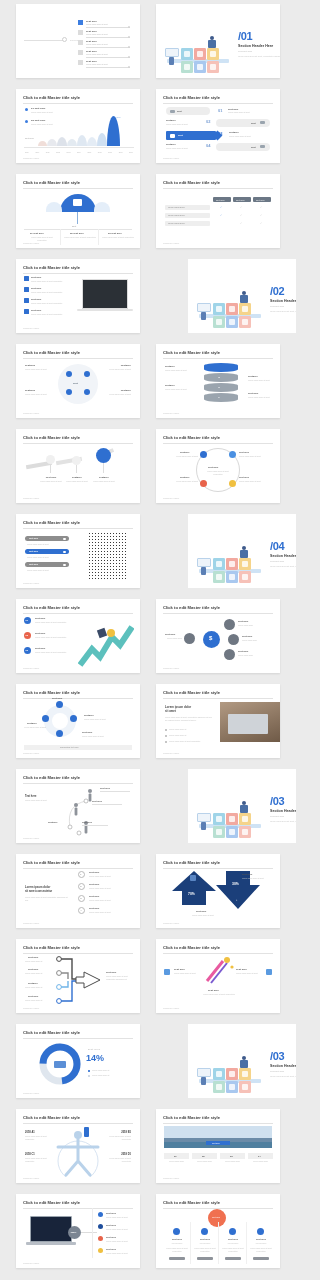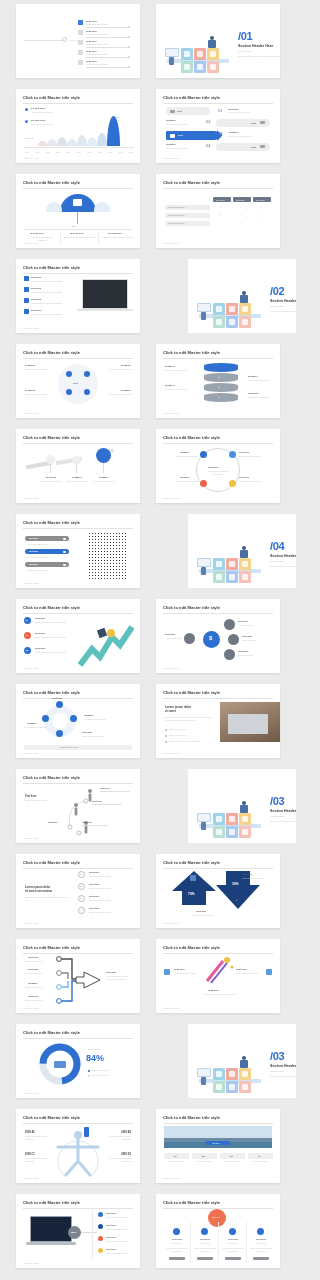--- a/index.html
+++ b/index.html
@@ -691,21 +691,21 @@
 
   <div class="slide">
     <div class="title">Click to edit Master title style</div>
     <div class="titlerule"></div>
     <svg style="position:absolute;left:22px;top:18px" width="44" height="44" viewBox="0 0 44 44">
       <circle cx="22" cy="22" r="17" fill="none" stroke="#dfe6ee" stroke-width="7"></circle>
       <circle cx="22" cy="22" r="17" fill="none" stroke="#2f6fd0" stroke-width="7" stroke-dasharray="78 29" stroke-dashoffset="27" transform="rotate(-90 22 22)"></circle>
       <rect x="16" y="19" width="12" height="7" rx="1" fill="#5b8fd6"></rect>
     </svg>
     <div class="txt" style="left:72px;top:24px;font-size:2.2px;color:#9a9a9a;letter-spacing:.4px">Text here</div>
-    <div class="txt" style="left:70px;top:29px;font-size:9px;font-weight:bold;color:#2f6fd0">84%</div>
+    <div class="txt" style="left:70px;top:29px;font-size:9px;font-weight:bold;color:#2f6fd0">14%</div>
     <div class="circ" style="left:72px;top:46px;width:1.6px;height:1.6px;background:#2f6fd0"></div>
     <div class="txt tiny" style="left:76px;top:45px;width:34px">Lorem ipsum dolor sit</div>
     <div class="circ" style="left:72px;top:51px;width:1.6px;height:1.6px;background:#c9d4e2"></div>
     <div class="txt tiny" style="left:76px;top:50px;width:34px">Lorem ipsum dolor sit</div>
     <div class="foot">Company name</div>
   </div>
 
   <div class="slide noshadow">
     <div class="sec-illus">
       <div class="platform"></div>

